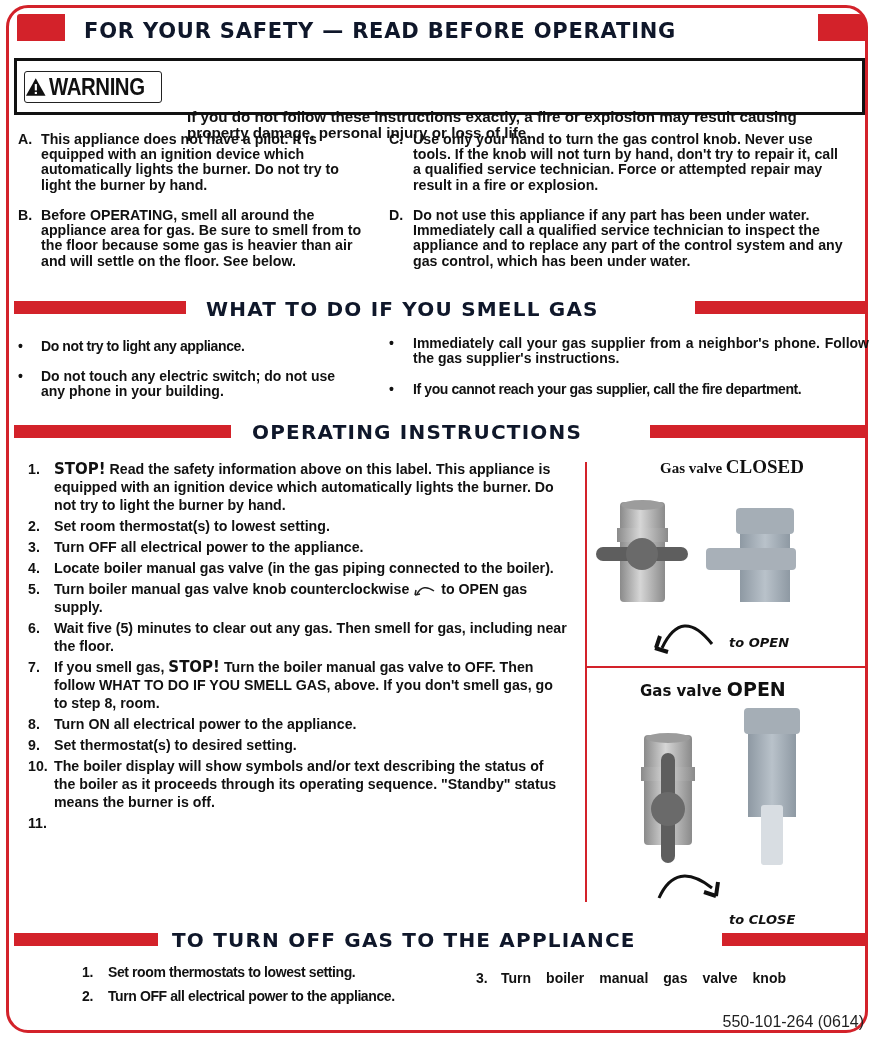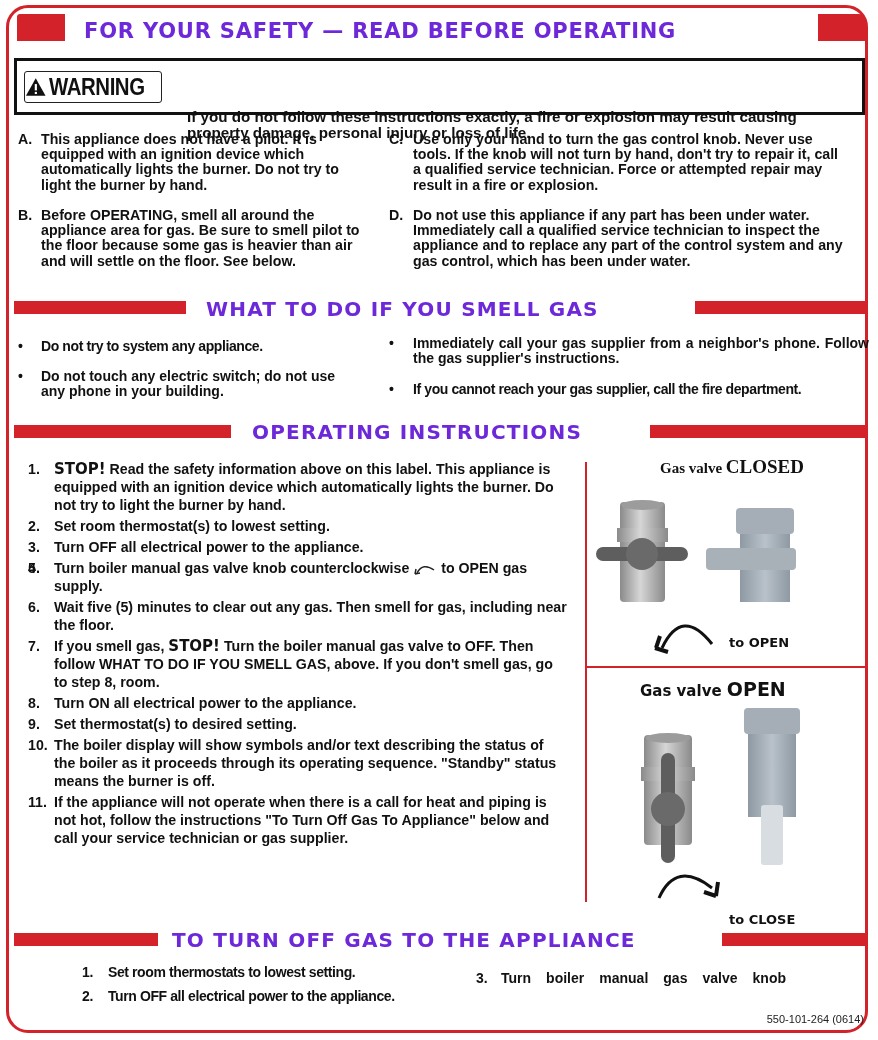--- a/index.html
+++ b/index.html
@@ -3,21 +3,21 @@
 <meta charset="utf-8">
 <style>
   html, body { margin: 0; padding: 0; background: #ffffff; }
   body { width: 878px; height: 1040px; position: relative; overflow: hidden;
          font-family: "Liberation Sans", sans-serif; color: #111; }
   .frame { position: absolute; left: 6px; top: 5px; width: 862px; height: 1028px;
            border: 3px solid #d3222a; border-radius: 22px; box-sizing: border-box; }
   .abs { position: absolute; }
   .redbar { position: absolute; background: #d3222a; }
   .title { position: absolute; font-family: "DejaVu Sans", sans-serif; font-weight: bold;
-           color: #6d28d9; white-space: nowrap; letter-spacing: 0.5px; }
+           color: #0f172a; white-space: nowrap; letter-spacing: 0.5px; }
   .warnbox { position: absolute; left: 14px; top: 58px; width: 851px; height: 57px;
              border: 3px solid #111; box-sizing: border-box; }
   .warnbadge { position: absolute; left: 7px; top: 10px; width: 138px; height: 32px;
                border: 1.5px solid #222; border-radius: 3px; box-sizing: border-box;
                display: flex; align-items: center; justify-content: center; gap: 2px; text-align: center; }
   .warnbadge .tri { width: 22px; height: 20px; }
   .warnbadge .wtxt { font-weight: bold; font-size: 24px; letter-spacing: -0.5px;
                      transform: scaleX(0.85); transform-origin: left center; }
   .warnmsg { position: absolute; left: 170px; top: 8px; width: 670px; font-weight: bold;
              font-size: 15.2px; line-height: 16px; margin-top: 40px; }
@@ -30,23 +30,23 @@
   .op-item { position: relative; font-weight: bold; font-size: 14.2px; line-height: 18px;
              padding-left: 26px; margin-bottom: 3px; }
   .op-item .num { position: absolute; left: 0; top: 0; }
   .stop { font-family: "DejaVu Sans", sans-serif; font-weight: bold; font-size: 15px; }
   .divider-v { position: absolute; background: #d3222a; width: 2px; }
   .divider-h { position: absolute; background: #d3222a; height: 2px; }
   .valve-title { position: absolute; font-family: "DejaVu Sans", sans-serif; font-weight: bold;
                  font-size: 15px; white-space: nowrap; }
   .valve-title .big { font-size: 19px; }
   .dir-label { position: absolute; font-family: "DejaVu Sans", sans-serif; font-weight: bold;
-               font-size: 13px; white-space: nowrap; }
+               font-size: 13px; white-space: nowrap; font-style: italic; }
   .off-item { position: absolute; font-weight: bold; font-size: 14px; line-height: 16px; }
-  .partno { position: absolute; right: 14px; top: 1013px; font-size: 11px; color: #222; }
+  .partno { position: absolute; right: 14px; top: 1013px; font-size: 16px; color: #222; }
   .icon-inline { display: inline-block; vertical-align: middle; }
 </style>
 </head>
 <body>
 
 <div class="frame"></div>
 
 <div class="redbar" style="left:17px;top:14px;width:48px;height:27px;border-radius:3px 0 0 0;"></div>
 <div class="redbar" style="left:818px;top:14px;width:47px;height:27px;border-radius:0 6px 0 0;"></div>
 <div class="title" style="left:84px;top:19px;font-size:21px;letter-spacing:0.8px;">FOR YOUR SAFETY — READ BEFORE OPERATING</div>
@@ -62,38 +62,38 @@
   </div>
   <div class="warnmsg">If you do not follow these instructions exactly, a fire or explosion may result causing property damage, personal injury or loss of life.</div>
 </div>
 
 <div class="item" style="left:18px;top:132px;width:345px;">
   <span class="lbl">A.</span>
   <span class="txt" style="margin-left:23px;">This appliance does not have a pilot. It is equipped with an ignition device which automatically lights the burner. Do not try to light the burner by hand.</span>
 </div>
 <div class="item" style="left:18px;top:208px;width:345px;">
   <span class="lbl">B.</span>
-  <span class="txt" style="margin-left:23px;">Before OPERATING, smell all around the appliance area for gas. Be sure to smell pilot to the floor because some gas is heavier than air and will settle on the floor. See below.</span>
+  <span class="txt" style="margin-left:23px;">Before OPERATING, smell all around the appliance area for gas. Be sure to smell from to the floor because some gas is heavier than air and will settle on the floor. See below.</span>
 </div>
 <div class="item" style="left:389px;top:132px;width:460px;">
   <span class="lbl">C.</span>
   <span class="txt" style="margin-left:24px;">Use only your hand to turn the gas control knob. Never use tools. If the knob will not turn by hand, don't try to repair it, call a qualified service technician. Force or attempted repair may result in a fire or explosion.</span>
 </div>
 <div class="item" style="left:389px;top:208px;width:460px;">
   <span class="lbl">D.</span>
   <span class="txt" style="margin-left:24px;">Do not use this appliance if any part has been under water. Immediately call a qualified service technician to inspect the appliance and to replace any part of the control system and any gas control, which has been under water.</span>
 </div>
 
 <div class="redbar" style="left:14px;top:301px;width:172px;height:13px;"></div>
 <div class="title" style="left:206px;top:297px;font-size:20px;letter-spacing:1.2px;">WHAT TO DO IF YOU SMELL GAS</div>
 <div class="redbar" style="left:695px;top:301px;width:170px;height:13px;"></div>
 
 <div class="bullet" style="left:18px;top:339px;width:350px;">
   <span class="dot">•</span>
-  <span style="display:block;margin-left:23px;letter-spacing:-0.4px;">Do not try to system any appliance.</span>
+  <span style="display:block;margin-left:23px;letter-spacing:-0.4px;">Do not try to light any appliance.</span>
 </div>
 <div class="bullet" style="left:18px;top:369px;width:345px;">
   <span class="dot">•</span>
   <span style="display:block;margin-left:23px;">Do not touch any electric switch; do not use any phone in your building.</span>
 </div>
 <div class="bullet" style="left:389px;top:336px;width:480px;">
   <span class="dot">•</span>
   <span style="display:block;margin-left:24px;text-align:justify;">Immediately call your gas supplier from a neighbor's phone. Follow the gas supplier's instructions.</span>
 </div>
 <div class="bullet" style="left:389px;top:382px;width:480px;">
@@ -113,20 +113,21 @@
   <div class="op-item">
     <span class="num">2.</span>
     <span>Set room thermostat(s) to lowest setting.</span>
   </div>
   <div class="op-item">
     <span class="num">3.</span>
     <span>Turn OFF all electrical power to the appliance.</span>
   </div>
   <div class="op-item">
     <span class="num">4.</span>
+    <span>Locate boiler manual gas valve (in the gas piping connected to the boiler).</span>
   </div>
   <div class="op-item">
     <span class="num">5.</span>
     <span>Turn boiler manual gas valve knob counterclockwise </span><svg class="icon-inline" width="24" height="14" viewBox="0 0 24 14">
         <path d="M4 11 Q10 0 21 8" fill="none" stroke="#222" stroke-width="1.5"></path>
         <path d="M2 12 L7 11 M2 12 L3 7" stroke="#222" stroke-width="1.5" fill="none"></path>
       </svg><span> to OPEN gas supply.</span>
   </div>
   <div class="op-item">
     <span class="num">6.</span>
@@ -143,21 +144,20 @@
   <div class="op-item">
     <span class="num">9.</span>
     <span>Set thermostat(s) to desired setting.</span>
   </div>
   <div class="op-item">
     <span class="num">10.</span>
     <span>The boiler display will show symbols and/or text describing the status of the boiler as it proceeds through its operating sequence. "Standby" status means the burner is off.</span>
   </div>
   <div class="op-item">
     <span class="num">11.</span>
-    <span>If the appliance will not operate when there is a call for heat and piping is not hot, follow the instructions "To Turn Off Gas To Appliance" below and call your service technician or gas supplier.</span>
   </div>
 </div>
 
 <div class="divider-v" style="left:585px;top:462px;height:440px;"></div>
 <div class="divider-h" style="left:585px;top:666px;width:280px;"></div>
 
 <div class="valve-title" style="left:660px;top:456px;font-family:Liberation Serif, serif;">
   <span>Gas valve </span><span class="big">CLOSED</span>
 </div>
 

